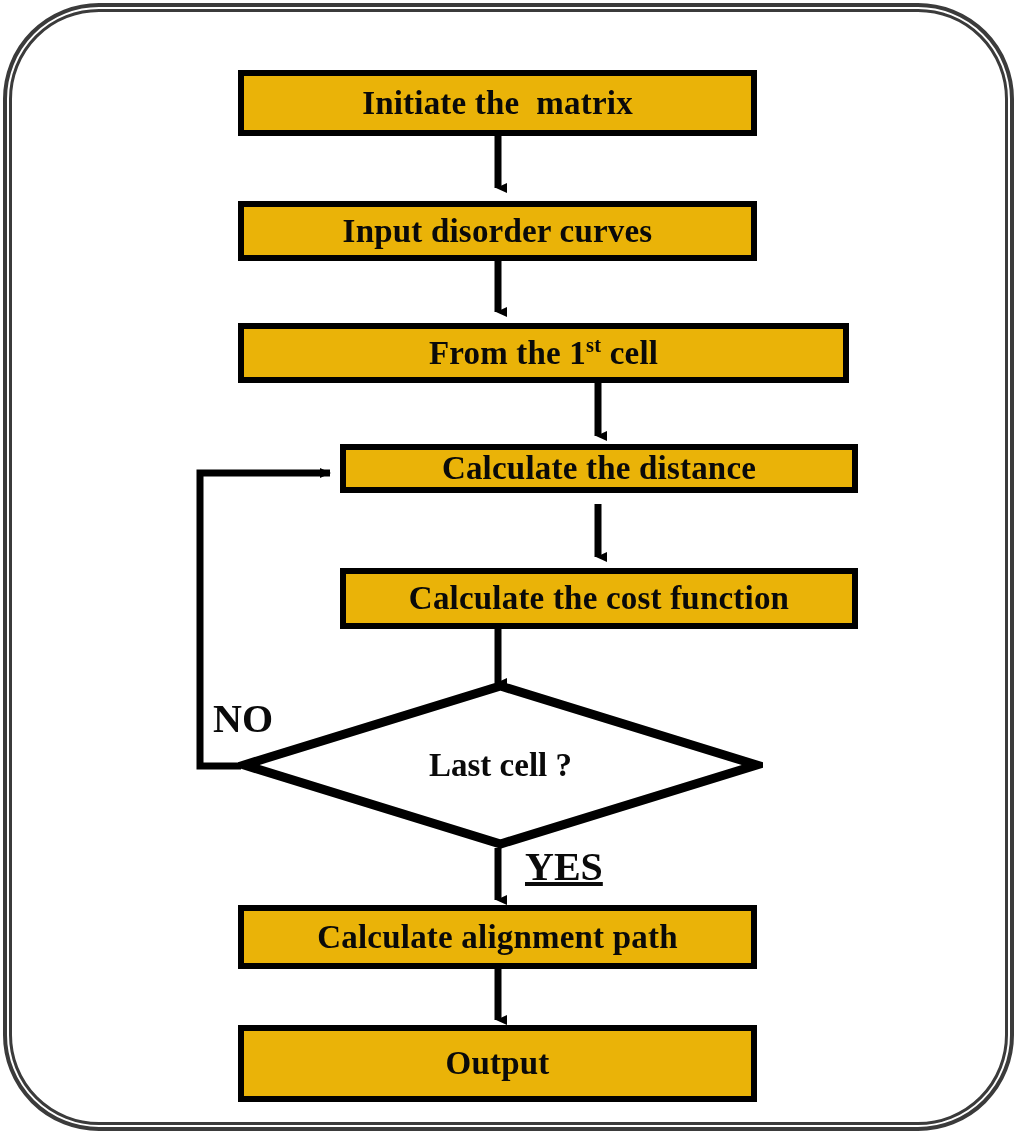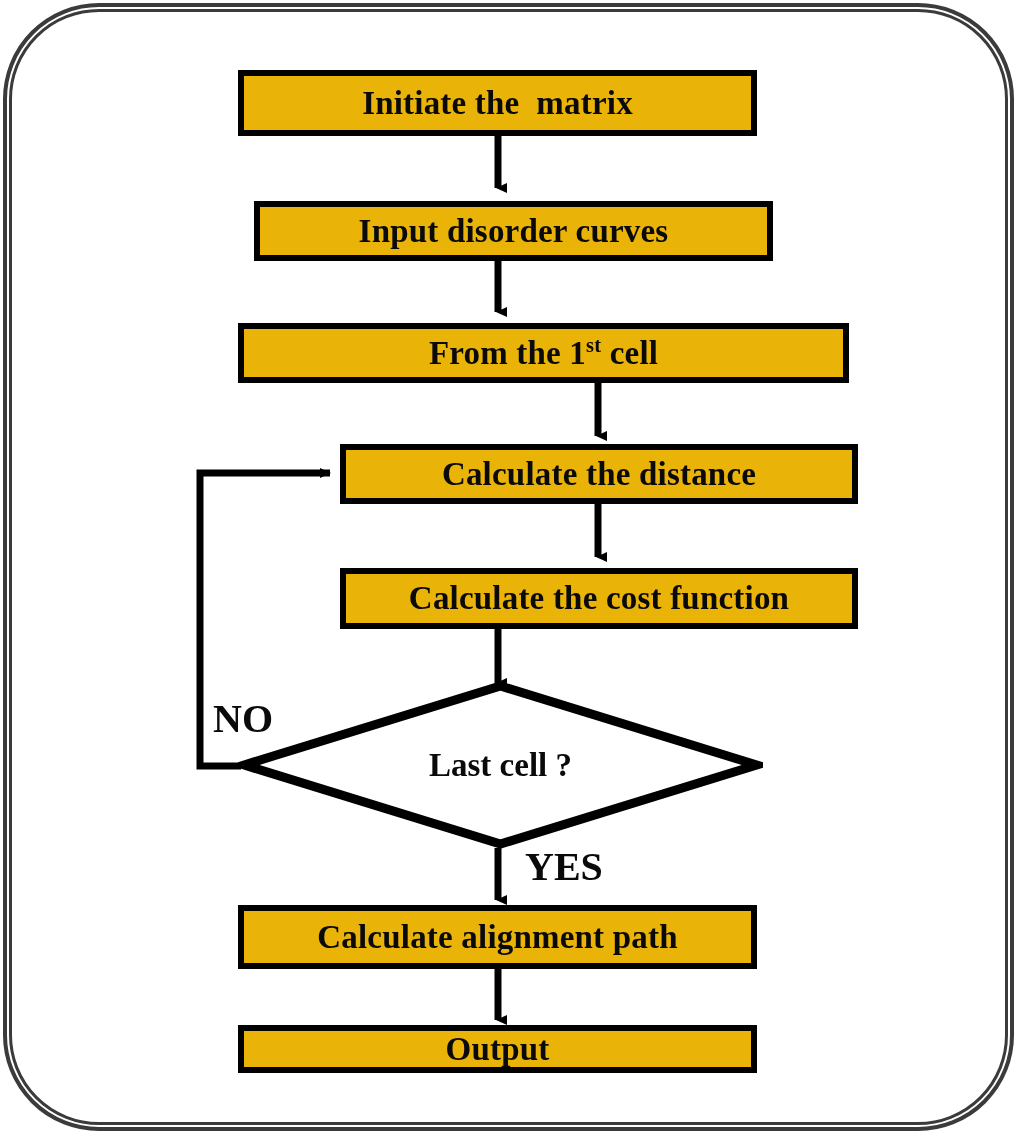--- a/index.html
+++ b/index.html
@@ -151,47 +151,47 @@
 
     <g>
       <line x1="498" y1="969" x2="498" y2="1020" stroke="#000000" stroke-width="7" marker-end="url(#arrow-down)"></line>
     </g>
   </svg>
 
   <div class="node-box" style="left:238px; top:70px; width:519px; height:66px;">
     <span class="node-label">Initiate the  matrix</span>
   </div>
 
-  <div class="node-box" style="left:254px; top:201px; width:519px; height:60px;">
+  <div class="node-box" style="left:238px; top:201px; width:519px; height:60px;">
     <span class="node-label">Input disorder curves</span>
   </div>
 
   <div class="node-box" style="left:238px; top:323px; width:611px; height:60px;">
     <span class="node-label"><span>From the 1</span><sup>st</sup><span> cell</span></span>
   </div>
 
-  <div class="node-box" style="left:340px; top:444px; width:518px; height:60px;">
+  <div class="node-box" style="left:340px; top:444px; width:518px; height:49px;">
     <span class="node-label">Calculate the distance</span>
   </div>
 
   <div class="node-box" style="left:340px; top:568px; width:518px; height:61px;align-items:center;">
     <span class="node-label">Calculate the cost function</span>
   </div>
 
   <div id="decision-diamond">
     <svg viewBox="0 0 525 170" width="525" height="170" xmlns="http://www.w3.org/2000/svg">
       <polygon points="262.5,6 519,85 262.5,164 6,85" fill="#ffffff" stroke="#000000" stroke-width="9" stroke-linejoin="miter"></polygon>
     </svg>
     <div class="decision-label">Last cell ?</div>
   </div>
 
   <div class="branch-label" style="left:213px; top:699px;">NO</div>
-  <div class="branch-label" style="left:525px; top:847px;">YES</div>
+  <div class="branch-label" style="left:525px; top:847px;text-decoration:underline;">YES</div>
 
   <div class="node-box" style="left:238px; top:905px; width:519px; height:64px;">
     <span class="node-label">Calculate alignment path</span>
   </div>
 
-  <div class="node-box" style="left:238px; top:1025px; width:519px; height:48px;">
+  <div class="node-box" style="left:238px; top:1025px; width:519px; height:77px;">
     <span class="node-label">Output</span>
   </div>
 
 </div>
 
 </body></html>

